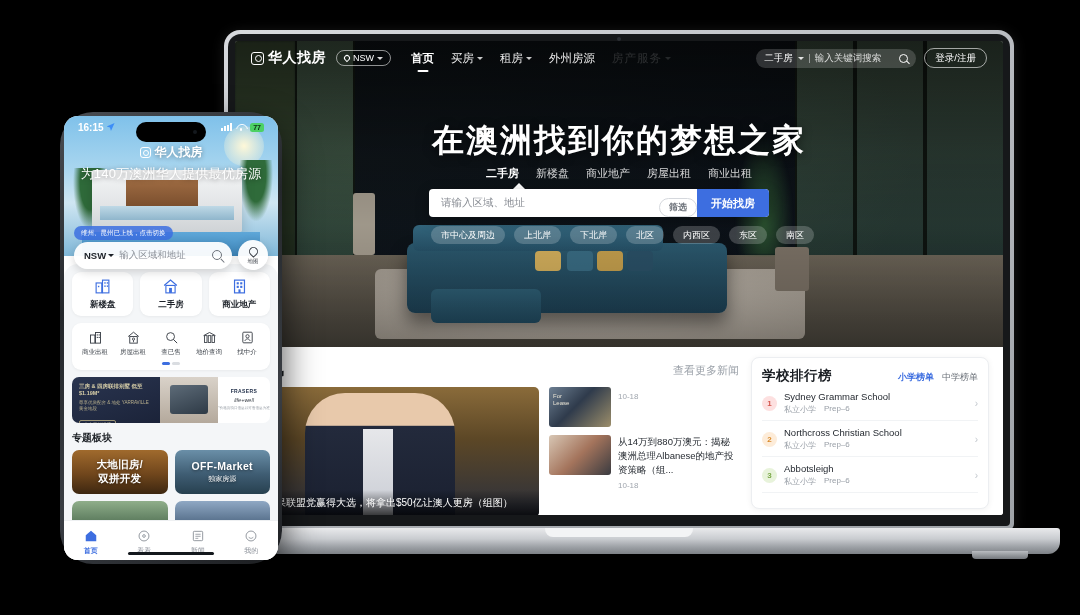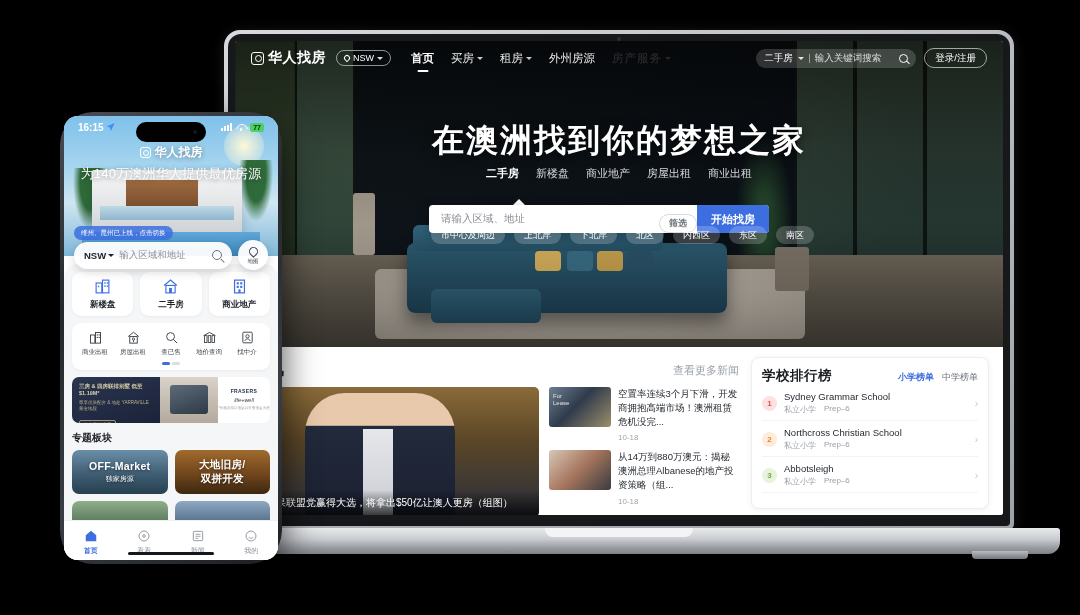--- a/index.html
+++ b/index.html
@@ -112,21 +112,21 @@
   .mag:after{content:"";position:absolute;right:-3px;bottom:-2px;width:4px;height:1.3px;background:#fff;transform:rotate(45deg);}
   .login { border:1px solid rgba(255,255,255,.6); border-radius:11px; padding:2.5px 10px; font-size:9.5px; }
 
   .hero-title { position:absolute; left:0; right:0; top:78px; text-align:center; color:#fff;
      font-size:32px; font-weight:bold; letter-spacing:2px; text-shadow:0 2px 10px rgba(0,0,0,.6); z-index:5;}
   .hero-tabs { position:absolute; left:0; right:0; top:125px; display:flex; justify-content:center; gap:17px;
      color:#fff; font-size:11px; z-index:5;}
   .hero-tab { opacity:.82; }
   .hero-tab.active { font-weight:bold; opacity:1; }
 
-  .searchbar-wrap { position:absolute; left:194px; top:148px; width:340px; height:28px; z-index:5;margin-top:16px; }
+  .searchbar-wrap { position:absolute; left:194px; top:148px; width:340px; height:28px; z-index:5; }
   .sb-arrow { position:absolute; left:84px; top:-6px; width:0;height:0;
      border-left:6px solid transparent;border-right:6px solid transparent;border-bottom:6px solid #fff;}
   .searchbar { position:absolute; inset:0; display:flex; background:#fff; border-radius:4px; overflow:hidden; box-shadow:0 4px 14px rgba(0,0,0,.3);}
   .sb-input { flex:1; display:flex; align-items:center; padding-left:12px; font-size:10.5px; color:#8b8f96; }
   .sb-filter { display:flex; align-items:flex-end;font-weight:bold; }
   .sb-filter span { border:1px solid #d5d8dd; border-radius:10px; font-size:9px; color:#6a6f77; padding:2px 9px; }
   .sb-go { width:72px; background:#3d6ee0; color:#fff; display:flex; align-items:center; justify-content:center;
      font-size:11px; font-weight:bold; }
   .chips { position:absolute; left:196px; top:185px; display:flex; gap:9px; z-index:5; }
   .chip { background:rgba(255,255,255,.2); border-radius:9px; padding:2.5px 10px; color:#fff; font-size:9px; white-space:nowrap;}
@@ -402,21 +402,20 @@
                   <div class="news-hero">
                     <div class="nh-person">
                       <div class="nh-tie"></div>
                     </div>
                     <div class="nh-cap">：如果联盟党赢得大选，将拿出$50亿让澳人更房（组图）</div>
                   </div>
                   <div class="news-list">
                     <div class="news-item">
                       <div class="ni-thumb ni-1"></div>
                       <div class="ni-txt">
-                        <div class="ni-title">空置率连续3个月下滑，开发商拥抱高端市场！澳洲租赁危机没完...</div>
                         <div class="ni-date">10-18</div>
                       </div>
                     </div>
                     <div class="news-item">
                       <div class="ni-thumb ni-2"></div>
                       <div class="ni-txt">
                         <div class="ni-title">从14万到880万澳元：揭秘澳洲总理Albanese的地产投资策略（组...</div>
                         <div class="ni-date">10-18</div>
                       </div>
                     </div>
@@ -634,27 +633,27 @@
             <div class="ad-r">
               <div class="lg1">FRASERS</div>
               <div class="lg2">life+well</div>
               <div class="lg3">*价格及项目信息以可售信息为准</div>
             </div>
           </div>
 
           <div class="ph-sec-title">专题板块</div>
 
           <div class="ph-tiles">
+            <div class="tile b">
+              <div class="t-main" style="white-space:pre-line">大地旧房/
+双拼开发</div>
+            </div>
             <div class="tile a">
               <div class="t-main">OFF-Market</div>
               <div class="t-sub">独家房源</div>
-            </div>
-            <div class="tile b">
-              <div class="t-main" style="white-space:pre-line">大地旧房/
-双拼开发</div>
             </div>
           </div>
           <div class="ph-tiles2">
             <div class="tile2 c"></div>
             <div class="tile2 d"></div>
           </div>
         </div>
 
         <div class="ph-tabbar">
           <div class="tb on">

